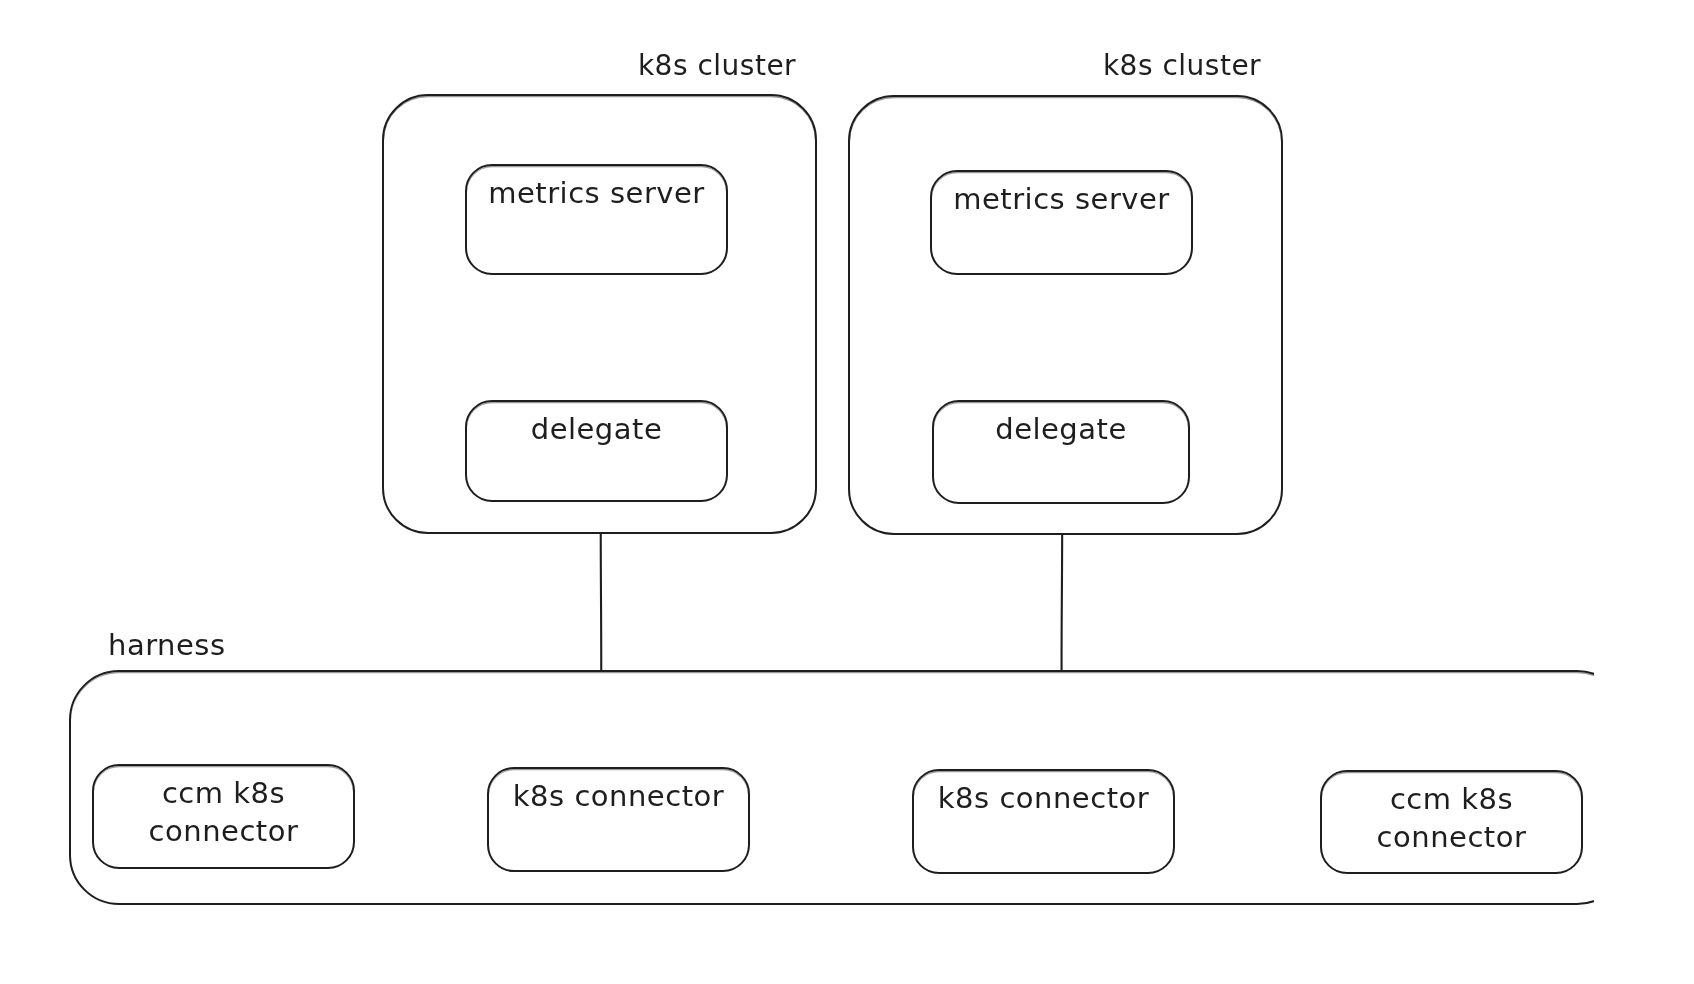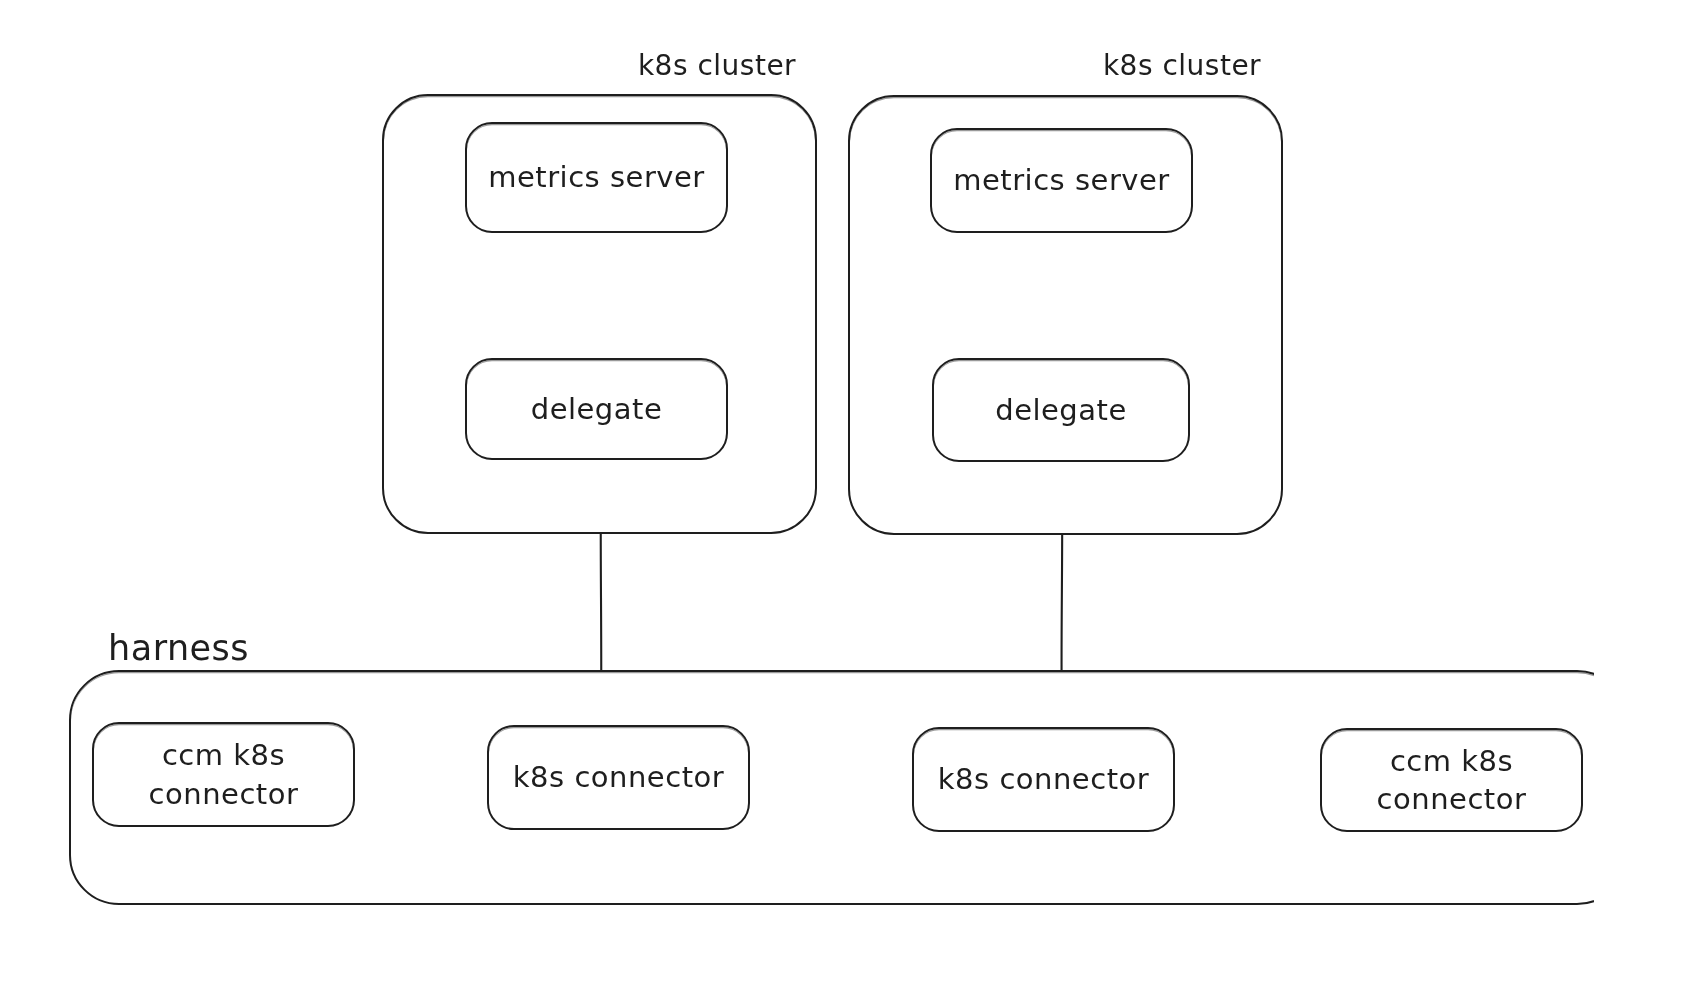--- a/index.html
+++ b/index.html
@@ -22,27 +22,28 @@
     background: #ffffff;
     box-sizing: border-box;
     box-shadow: inset 0 1.2px 0 rgba(30,30,30,0.45);
   }
   .container-box {
     border-radius: 46px;
   }
   .node-box {
     border-radius: 27px;
     display: flex;
-    align-items: center;
+    align-items: flex-start;
     justify-content: center;
     text-align: center;
     font-size: 29px;
     letter-spacing: 0.5px;
     line-height: 1.32;
     padding: 8px 8px;
+    margin-top: 42px;
   }
   .float-label {
     position: absolute;
     font-size: 28px;
     letter-spacing: 0.5px;
     white-space: nowrap;
   }
   .center-label {
     text-align: center;
   }
@@ -108,21 +109,21 @@
 
   <div class="float-label center-label" style="left:1082px; top:49px; width:200px;">k8s cluster</div>
   <div class="sketch-box container-box" style="left:848px; top:95px; width:435px; height:440px;"></div>
   <div class="sketch-box node-box" style="left:930px; top:128px; width:263px; height:105px;">
     <span>metrics server</span>
   </div>
   <div class="sketch-box node-box" style="left:932px; top:358px; width:258px; height:104px;">
     <span>delegate</span>
   </div>
 
-  <div class="float-label" style="left:108px; top:628px; font-size:35px;">harness</div>
+  <div class="float-label" style="left:108px; top:628px; font-size:29px;">harness</div>
   <div class="sketch-box container-box" style="left:69px; top:670px; width:1558px; height:235px; border-radius:50px;"></div>
 
   <div class="sketch-box node-box" style="left:92px; top:722px; width:263px; height:105px;">
     <span>ccm k8s connector</span>
   </div>
   <div class="sketch-box node-box" style="left:487px; top:725px; width:263px; height:105px;">
     <span>k8s connector</span>
   </div>
   <div class="sketch-box node-box" style="left:912px; top:727px; width:263px; height:105px;">
     <span>k8s connector</span>

